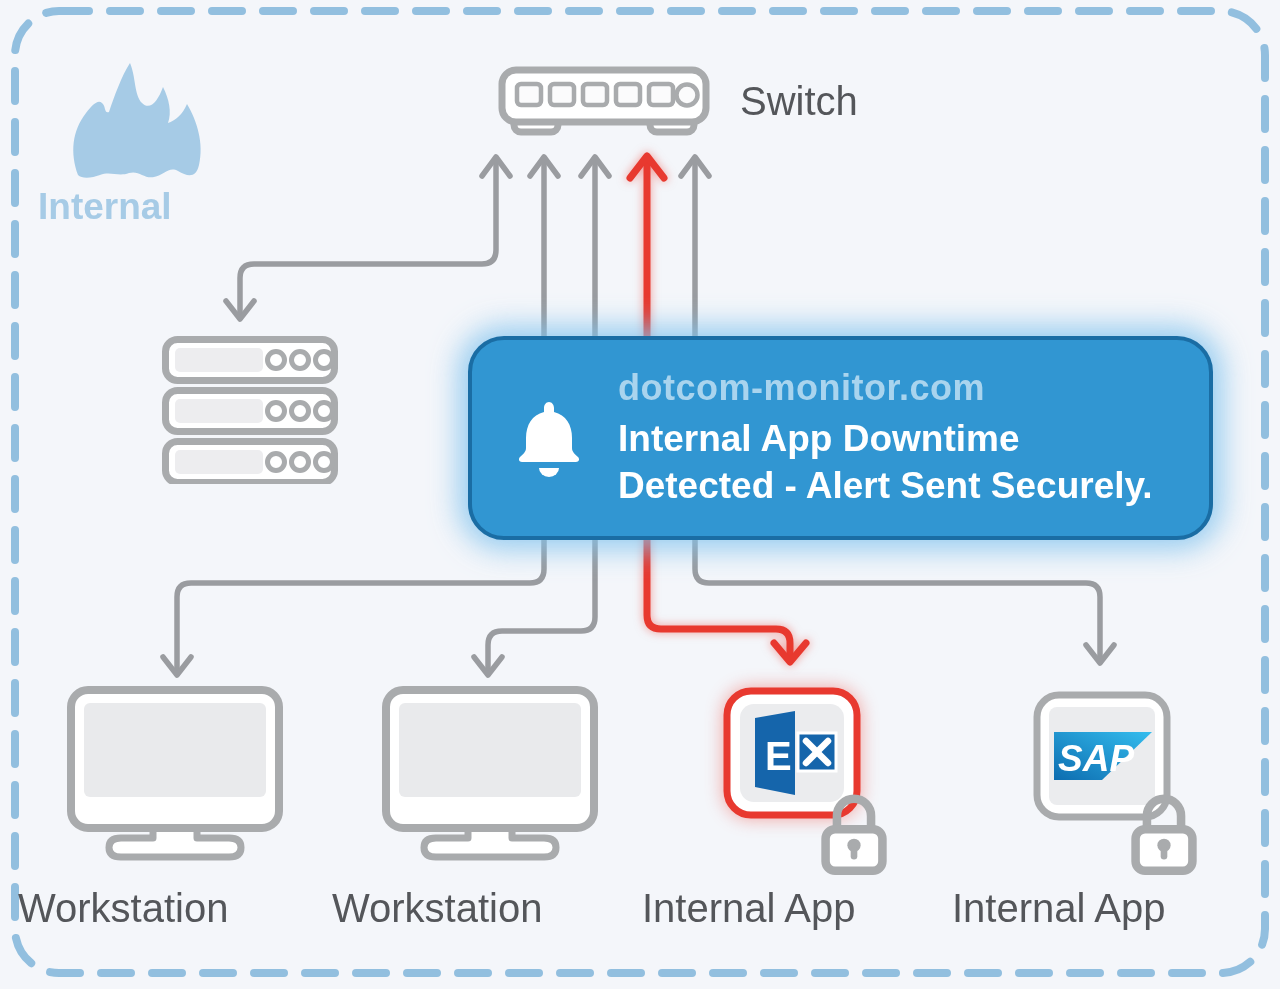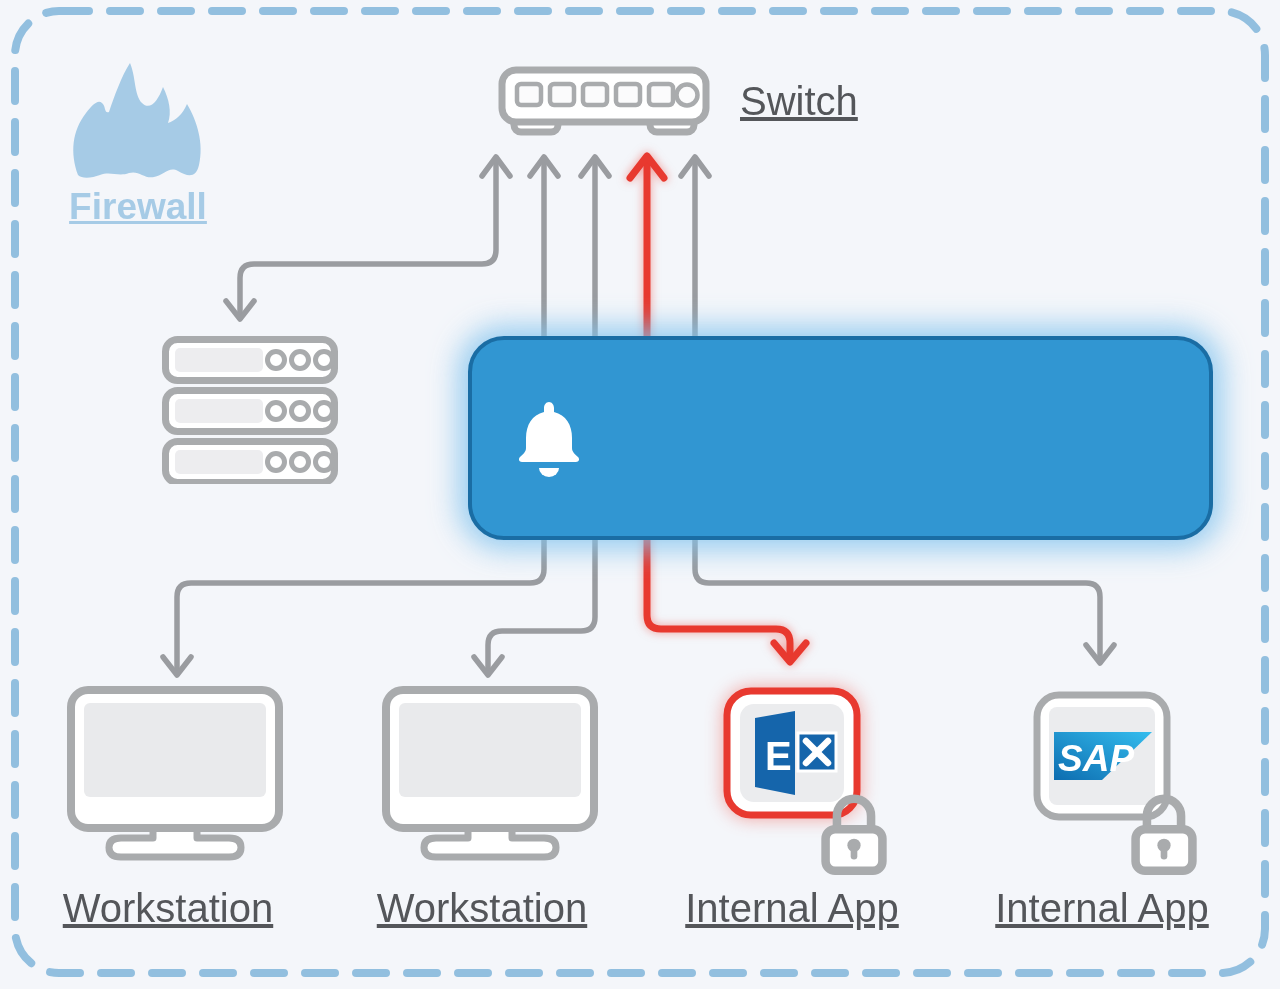--- a/index.html
+++ b/index.html
@@ -7,23 +7,22 @@
     width:1280px;height:989px;
     background:var(--bg,#f4f6fa);
     font-family:"Liberation Sans",sans-serif;
   }
   .canvas{position:relative;width:1280px;height:989px;overflow:hidden;}
   .abs{position:absolute;}
   .node-label{
     position:absolute;
     color:var(--label-gray,#54565a);
     font-size:40px;
-    text-align:center;
+    text-align:left;
     white-space:nowrap;
-    text-decoration:underline;
   }
   .firewall-label{
     color:var(--firewall-blue,#a6cbe6);
     font-weight:bold;
     font-size:37px;
   }
   .agent-label{
     color:var(--agent-text-blue,#2f80c3);
     font-size:38px;
   }
@@ -95,21 +94,21 @@
   </svg>
 
   <svg class="abs" style="left:62px;top:58px" width="152" height="128" viewBox="0 0 152 126">
     <path style="fill:var(--firewall-blue,#a6cbe6)" d="M16,116 C8,94 10,72 24,54 C30,46 36,40 40,44 C44,47 42,55 47,53
          C52,38 60,16 68,4 C74,18 72,36 80,44 C88,52 96,42 101,28
          C107,40 110,53 106,64 C113,62 121,55 125,45
          C135,62 142,84 137,106 C134,119 126,118 116,112
          C107,107 102,116 92,118 C82,120 77,111 67,114
          C57,118 48,112 38,116 C30,119 20,120 16,116 Z"></path>
   </svg>
-  <div class="node-label firewall-label" style="left:38px;top:186px;width:200px">Firewall</div>
+  <div class="node-label firewall-label" style="left:38px;top:186px;width:200px">Internal</div>
 
   <svg class="abs" style="left:498px;top:66px" width="212" height="72" viewBox="0 0 212 72">
     <g style="stroke:var(--icon-gray,#a9abad)">
       <rect x="16" y="46" width="44" height="20" rx="7" fill="#ffffff" stroke-width="7"></rect>
       <rect x="152" y="46" width="44" height="20" rx="7" fill="#ffffff" stroke-width="7"></rect>
       <rect x="4" y="4" width="204" height="52" rx="14" fill="#ffffff" stroke-width="7"></rect>
       <g stroke-width="4.5" fill="#fbfbfc">
         <rect x="19" y="18" width="24" height="21" rx="4"></rect>
         <rect x="52" y="18" width="24" height="21" rx="4"></rect>
         <rect x="85" y="18" width="24" height="21" rx="4"></rect>
@@ -150,20 +149,25 @@
   <div class="alert-box">
     <svg class="alert-bell" width="66" height="84" viewBox="0 0 66 84">
       <g fill="#ffffff">
         <path d="M33,6 C36,6 38,9 38,12 L38,16 C50,19 56,29 56,42 L56,52
                  C56,56 59,58 62,61 C64,63 63,66 60,66 L6,66
                  C3,66 2,63 4,61 C7,58 10,56 10,52 L10,42
                  C10,29 16,19 28,16 L28,12 C28,9 30,6 33,6 Z"></path>
         <path d="M23,72 a10,9 0 0 0 20,0 Z"></path>
       </g>
     </svg>
+    <div class="alert-text">
+      <div class="alert-brand">dotcom-monitor.com</div>
+      <div class="alert-line">Internal App Downtime</div>
+      <div class="alert-line">Detected - Alert Sent Securely.</div>
+    </div>
   </div>
 
   <svg class="abs" style="left:67px;top:686px" width="216" height="180" viewBox="0 0 216 180">
     <g style="stroke:var(--icon-gray,#a9abad)" stroke-linejoin="round">
       <path d="M86,140 L86,152 L54,152 Q42,152 42,161.5 Q42,171 54,171 L162,171
                Q174,171 174,161.5 Q174,152 162,152 L130,152 L130,140 Z" fill="#ffffff" stroke-width="7"></path>
       <rect x="4" y="4" width="208" height="138" rx="17" fill="#ffffff" stroke-width="8"></rect>
       <rect x="17" y="17" width="182" height="94" rx="6" style="fill:var(--screen-gray,#e9eaec)" stroke="none"></rect>
     </g>
   </svg>

